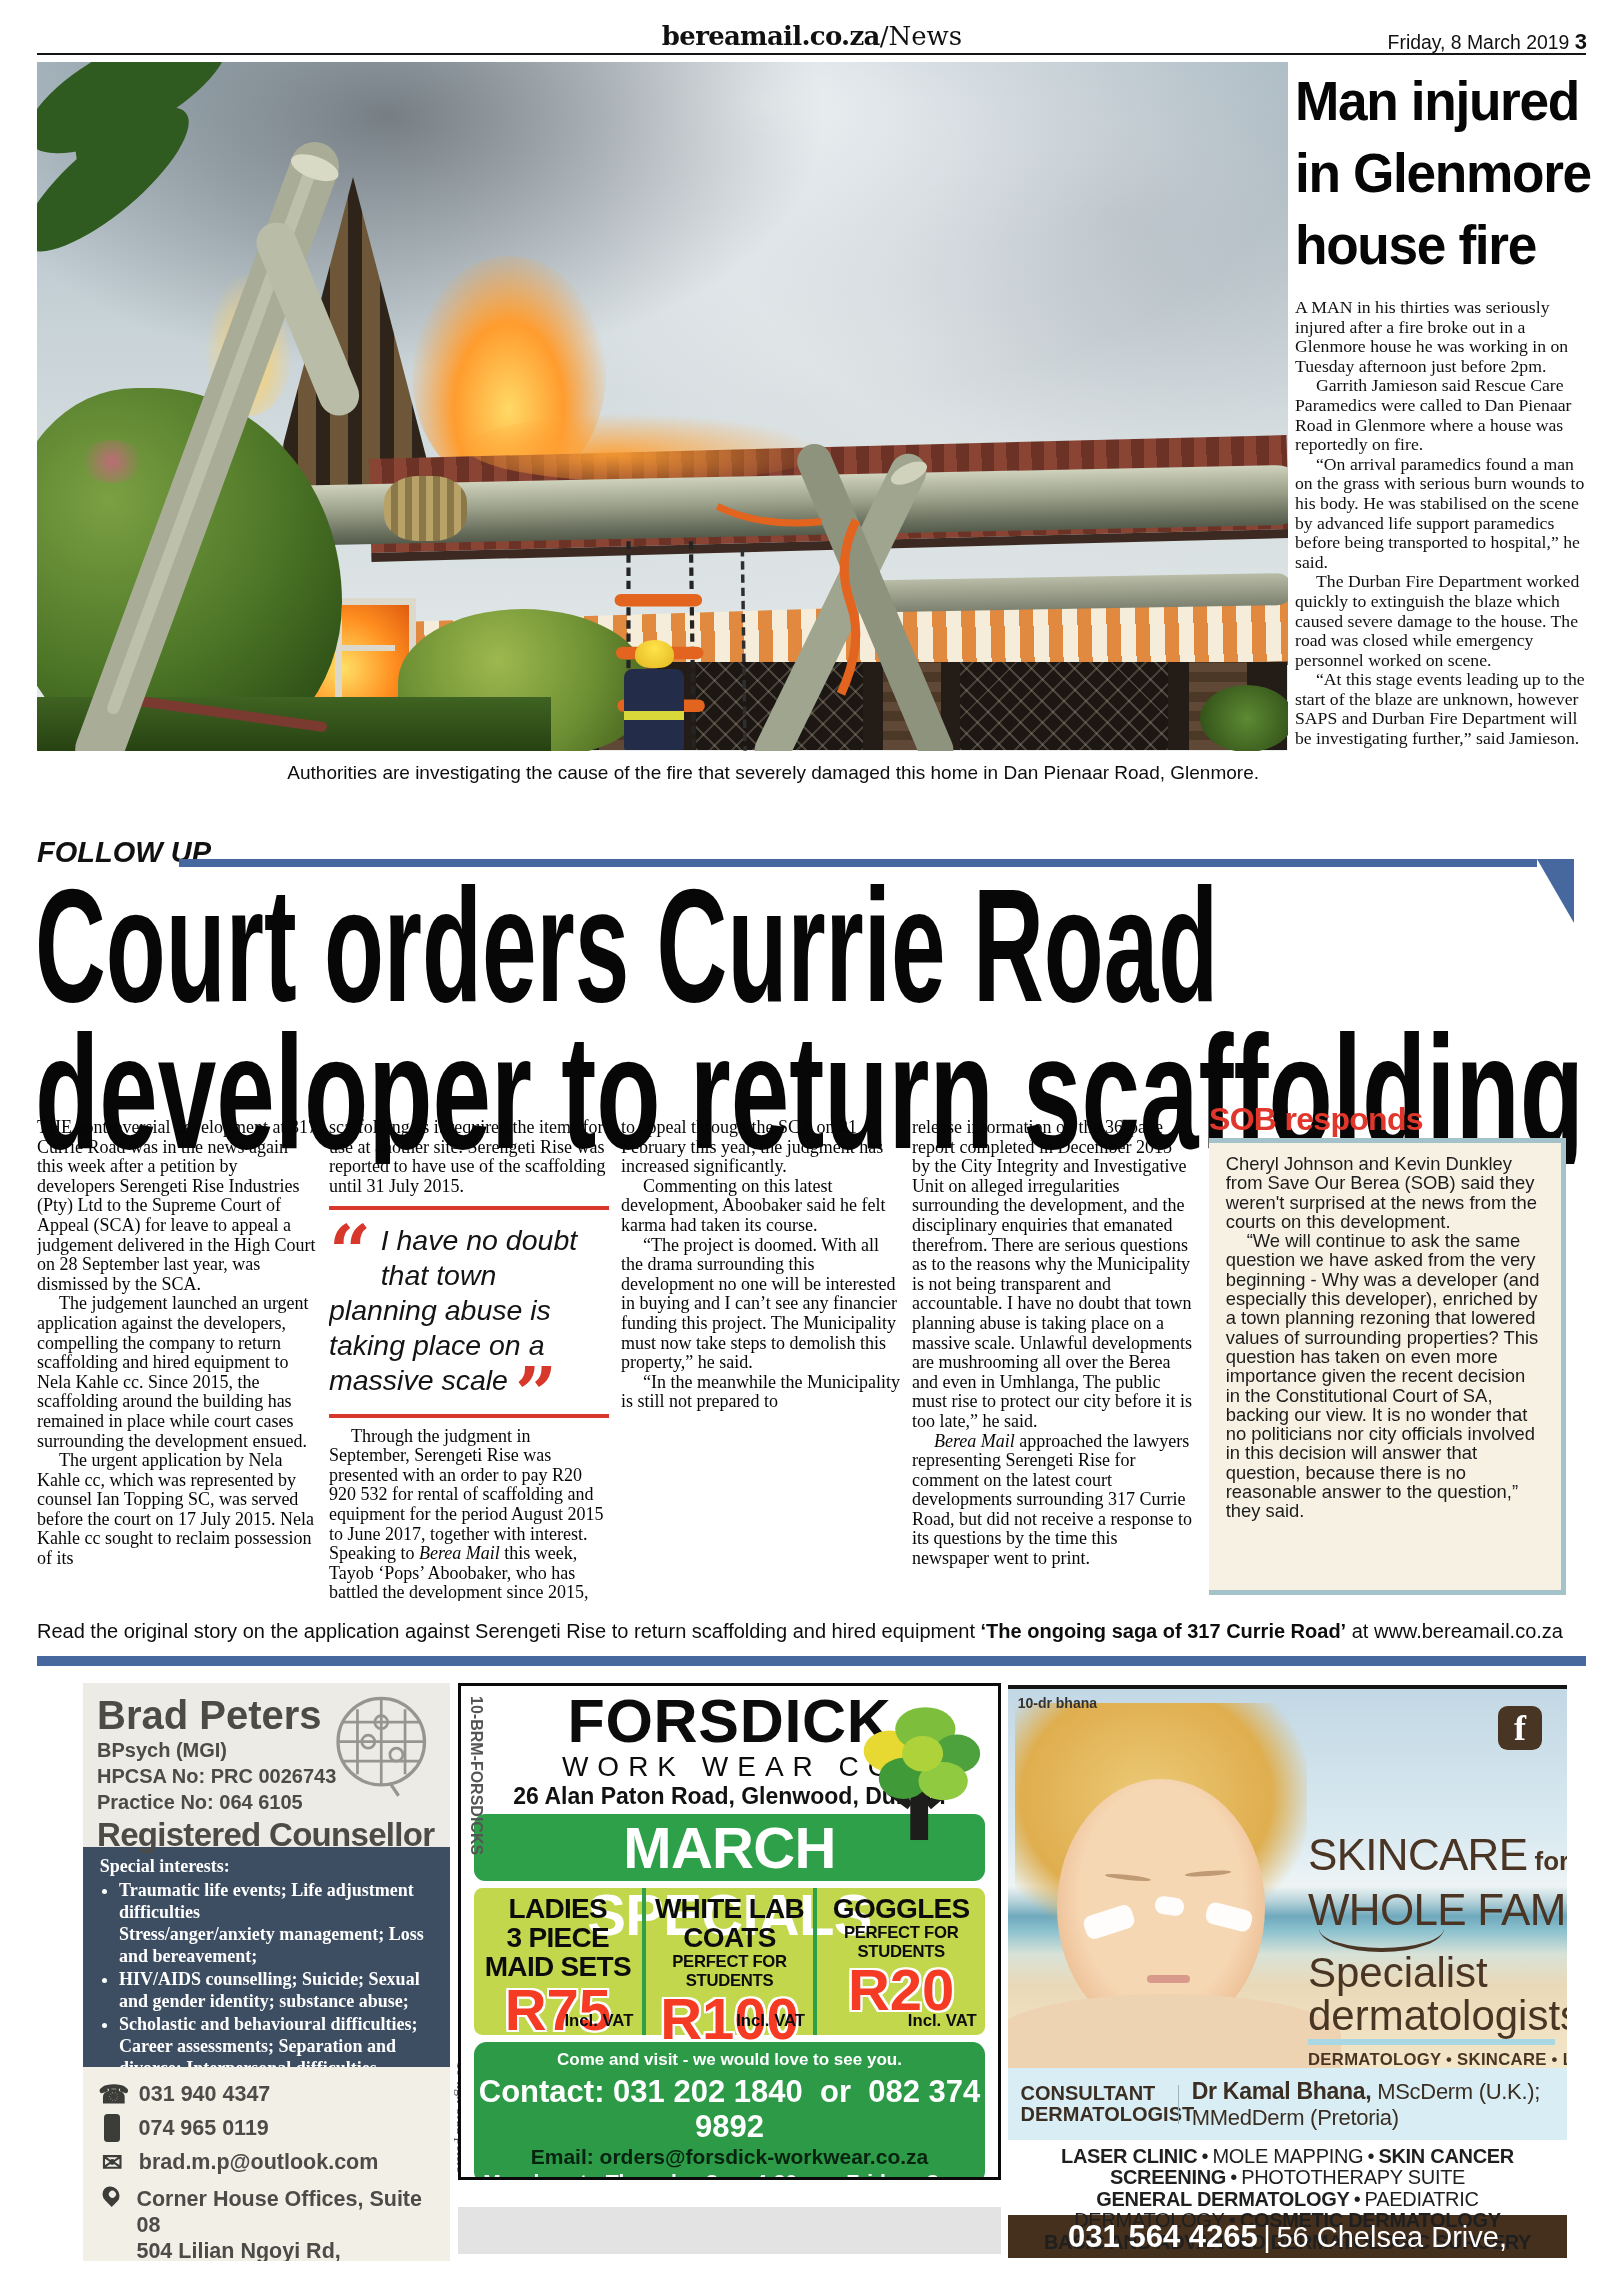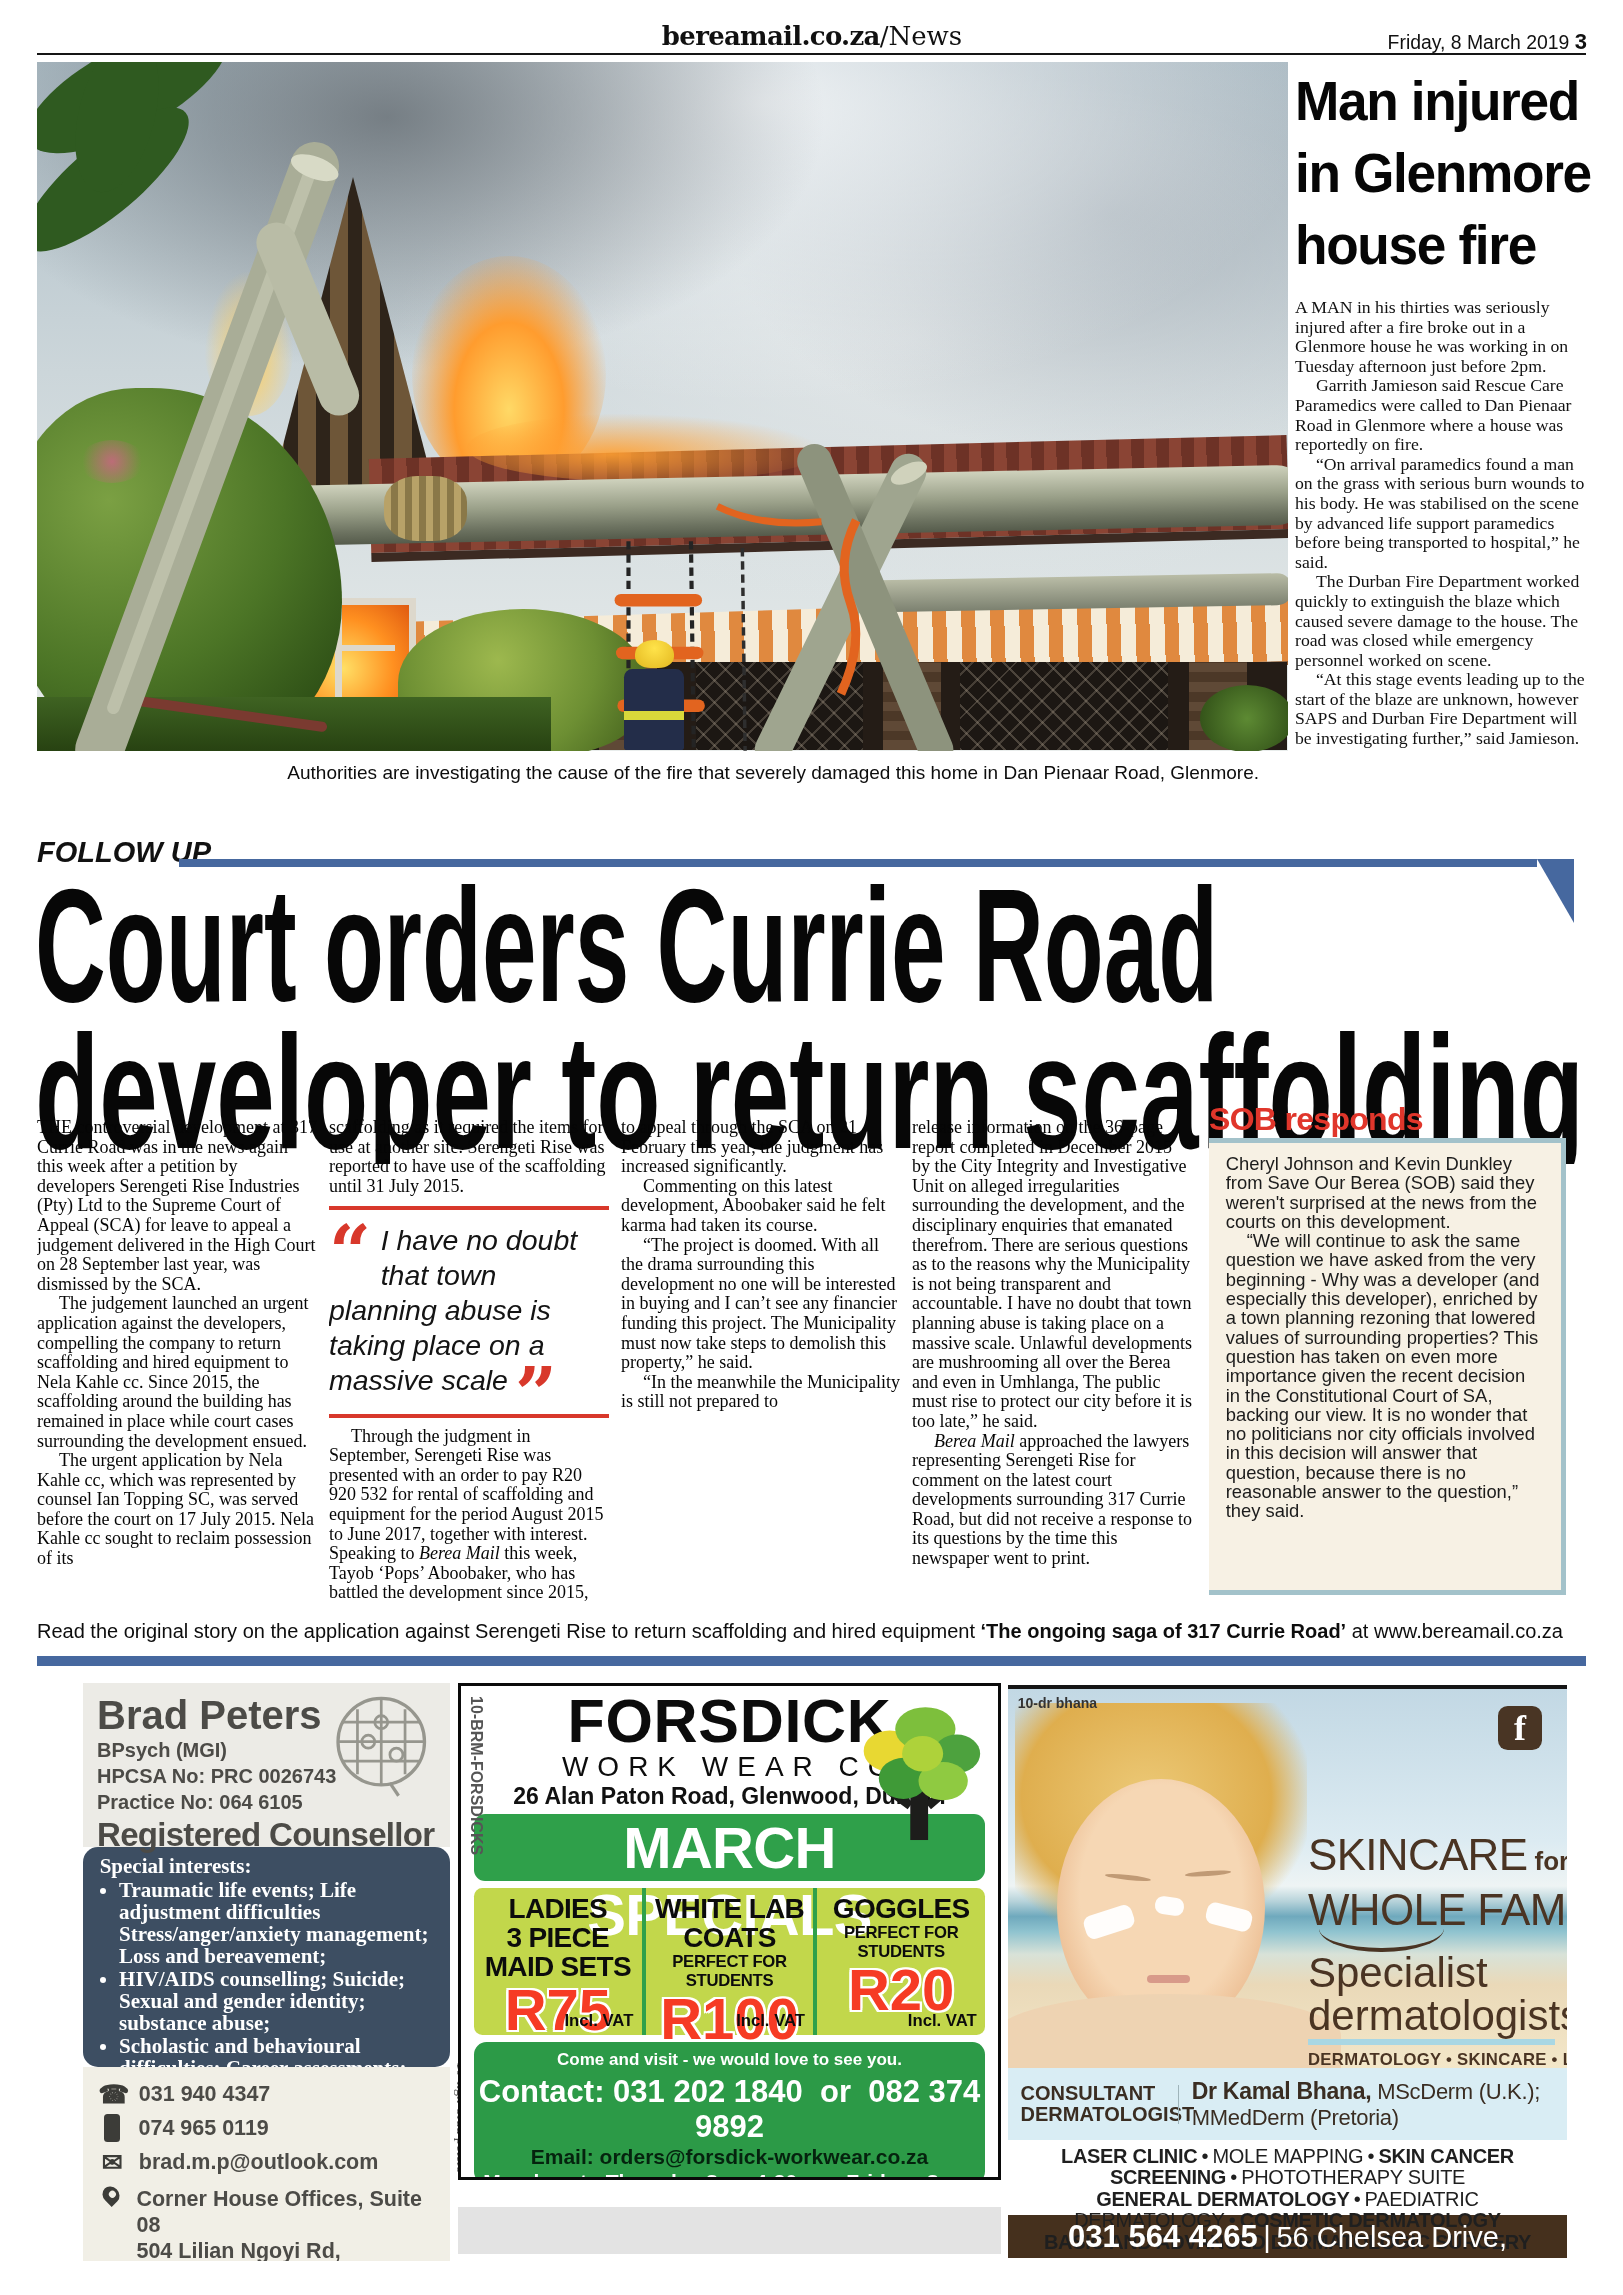--- a/index.html
+++ b/index.html
@@ -118,21 +118,21 @@
   .rule2{left:37px;top:1656px;width:1549px;height:9.7px;background:#46689f;}
 
   
   .brad{left:83px;top:1683px;width:367px;height:578px;display:flex;flex-direction:column;overflow:hidden;}
   .b-s1{height:164px;background:#ecebe6;padding:11px 14px;position:relative;box-sizing:border-box;color:#4c4b47;}
   .b-name{font-size:40px;font-weight:bold;line-height:43px;}
   .b-line{font-size:20px;font-weight:bold;line-height:26px;}
   .b-reg{font-size:33px;font-weight:bold;letter-spacing:-0.7px;margin-top:1.4px;}
   .b-brain{position:absolute;right:5.6px;top:8.3px;width:119px;height:110px;}
   .b-s2{flex:1;background:#3d4e62;color:#fff;padding:8.3px 16.7px 0;font-family:"Liberation Serif",serif;font-weight:bold;
-    font-size:21px;line-height:22px;box-sizing:border-box;overflow:hidden;border-radius:15px;}
+    font-size:18px;line-height:22px;box-sizing:border-box;overflow:hidden;}
   .b-s2 ul{margin:1.4px 0 0;padding-left:19.4px;}
   .b-s2 li{margin:0 0 1.4px;}
   .b-s2 .sub{display:block;}
   .b-s3{height:194px;background:#f1efe6;padding:12.5px 15.3px;box-sizing:border-box;color:#4c4b47;font-weight:bold;font-size:21.5px;}
   .c-row{display:flex;align-items:center;gap:12.5px;margin-bottom:5.6px;}
   .ic-char{font-size:25px;width:28px;text-align:center;color:#3c3c38;}
   .ic-mob{width:15.3px;height:28px;border-radius:3.5px;background:#3c3c38;margin:0 6.2px;}
   .ic-pin{width:18px;height:18px;background:#3c3c38;border-radius:50% 50% 50% 0;transform:rotate(-45deg);margin:0 4.9px;position:relative;}
   .ic-pin::after{content:"";position:absolute;left:5.6px;top:5.6px;width:7px;height:7px;border-radius:50%;background:#f1efe6;}
   .addr-row{align-items:flex-start;margin-top:9.7px;}

